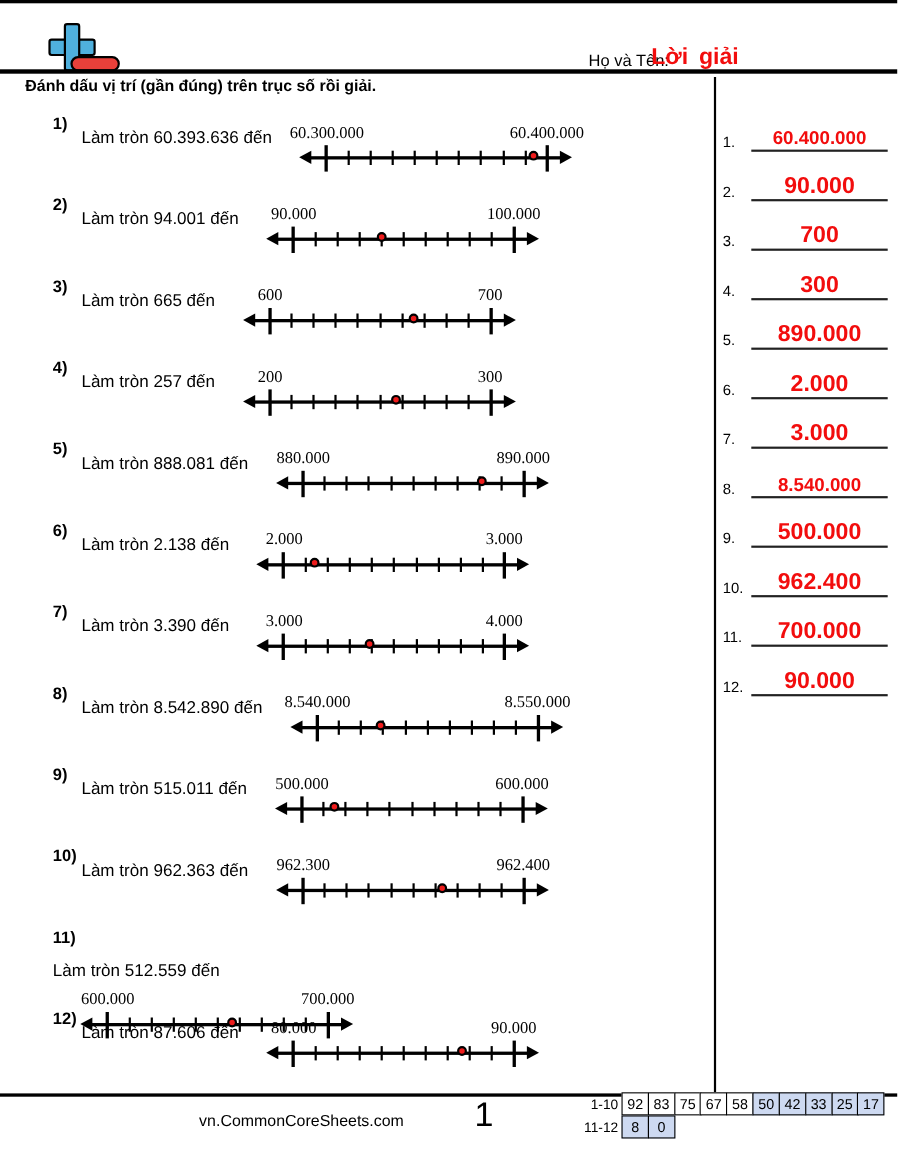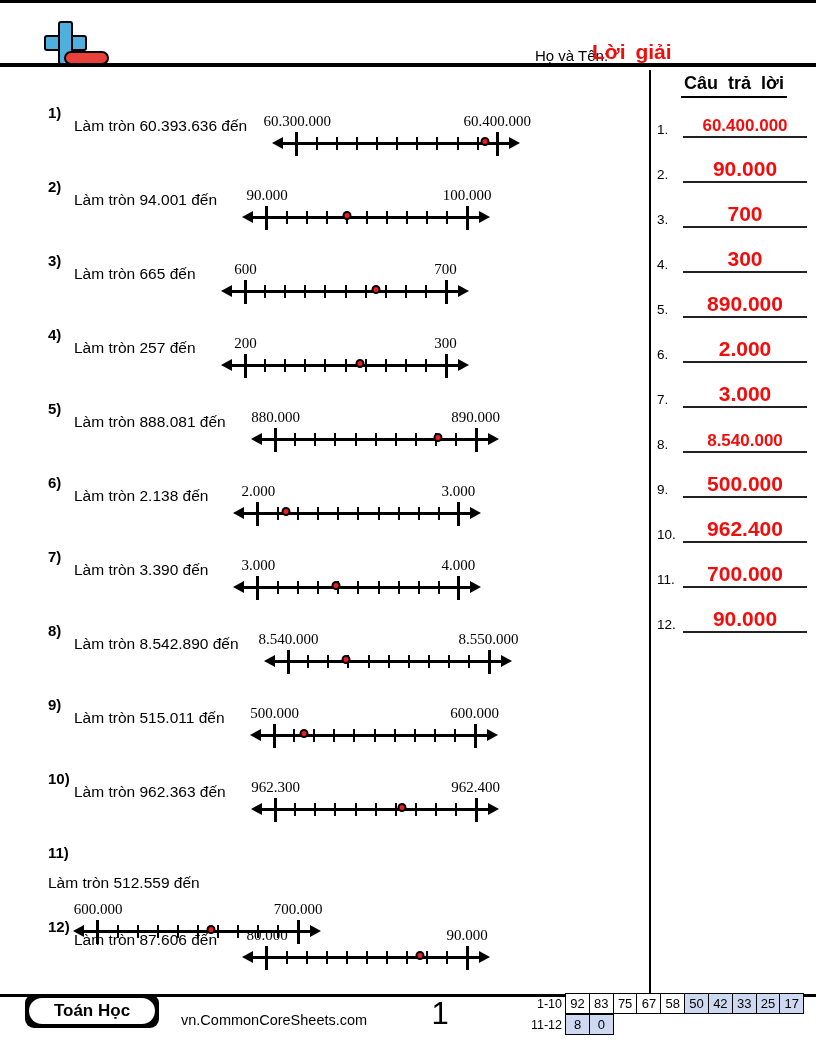--- a/index.html
+++ b/index.html
@@ -73,25 +73,23 @@
   <div class="top-border"></div>
 
   <div class="logo">
     <div class="plus-h"></div>
     <div class="plus-v"></div>
     <div class="minus"></div>
   </div>
   <div class="name-label">Họ và Tên:</div>
   <div class="name-value">Lời giải</div>
   <div class="header-rule"></div>
+  <div class="instruction">Đánh dấu vị trí (gần đúng) trên trục số rồi giải.</div>
 
   <div class="panel-divider"></div>
-  <div class="answers-header-wrap">
-    <span class="answers-header">Câu trả lời</span>
-  </div>
   <div id="answers-list">
       <div class="answer-item" style="top: 111px;">
         <span class="answer-num">1.</span>
         <span class="answer-line ans-small">60.400.000</span>
       </div>
       <div class="answer-item" style="top: 156px;">
         <span class="answer-num">2.</span>
         <span class="answer-line ans-big">90.000</span>
       </div>
       <div class="answer-item" style="top: 201px;">
@@ -409,25 +407,20 @@
           <div class="nl-tick" style="left: 121.1px;"></div>
           <div class="nl-tick" style="left: 141.2px;"></div>
           <div class="nl-tick" style="left: 161.3px;"></div>
           <div class="nl-tick" style="left: 181.4px;"></div>
           <div class="nl-dot" style="left: 154.461px;"></div>
         </div>
       </div>
     </div>
 
   <div class="footer-rule"></div>
-  <div class="brand-badge">
-    <div class="brand-pill">
-      <span class="brand-text">Toán Học</span>
-    </div>
-  </div>
   <div class="website">vn.CommonCoreSheets.com</div>
   <div class="page-number">1</div>
   <div class="score-label r1">1-10</div>
   <div class="score-label r2">11-12</div>
   <div class="score-row r1" id="score-row-1">
       <div class="score-cell">92</div>
       <div class="score-cell">83</div>
       <div class="score-cell">75</div>
       <div class="score-cell">67</div>
       <div class="score-cell">58</div>

